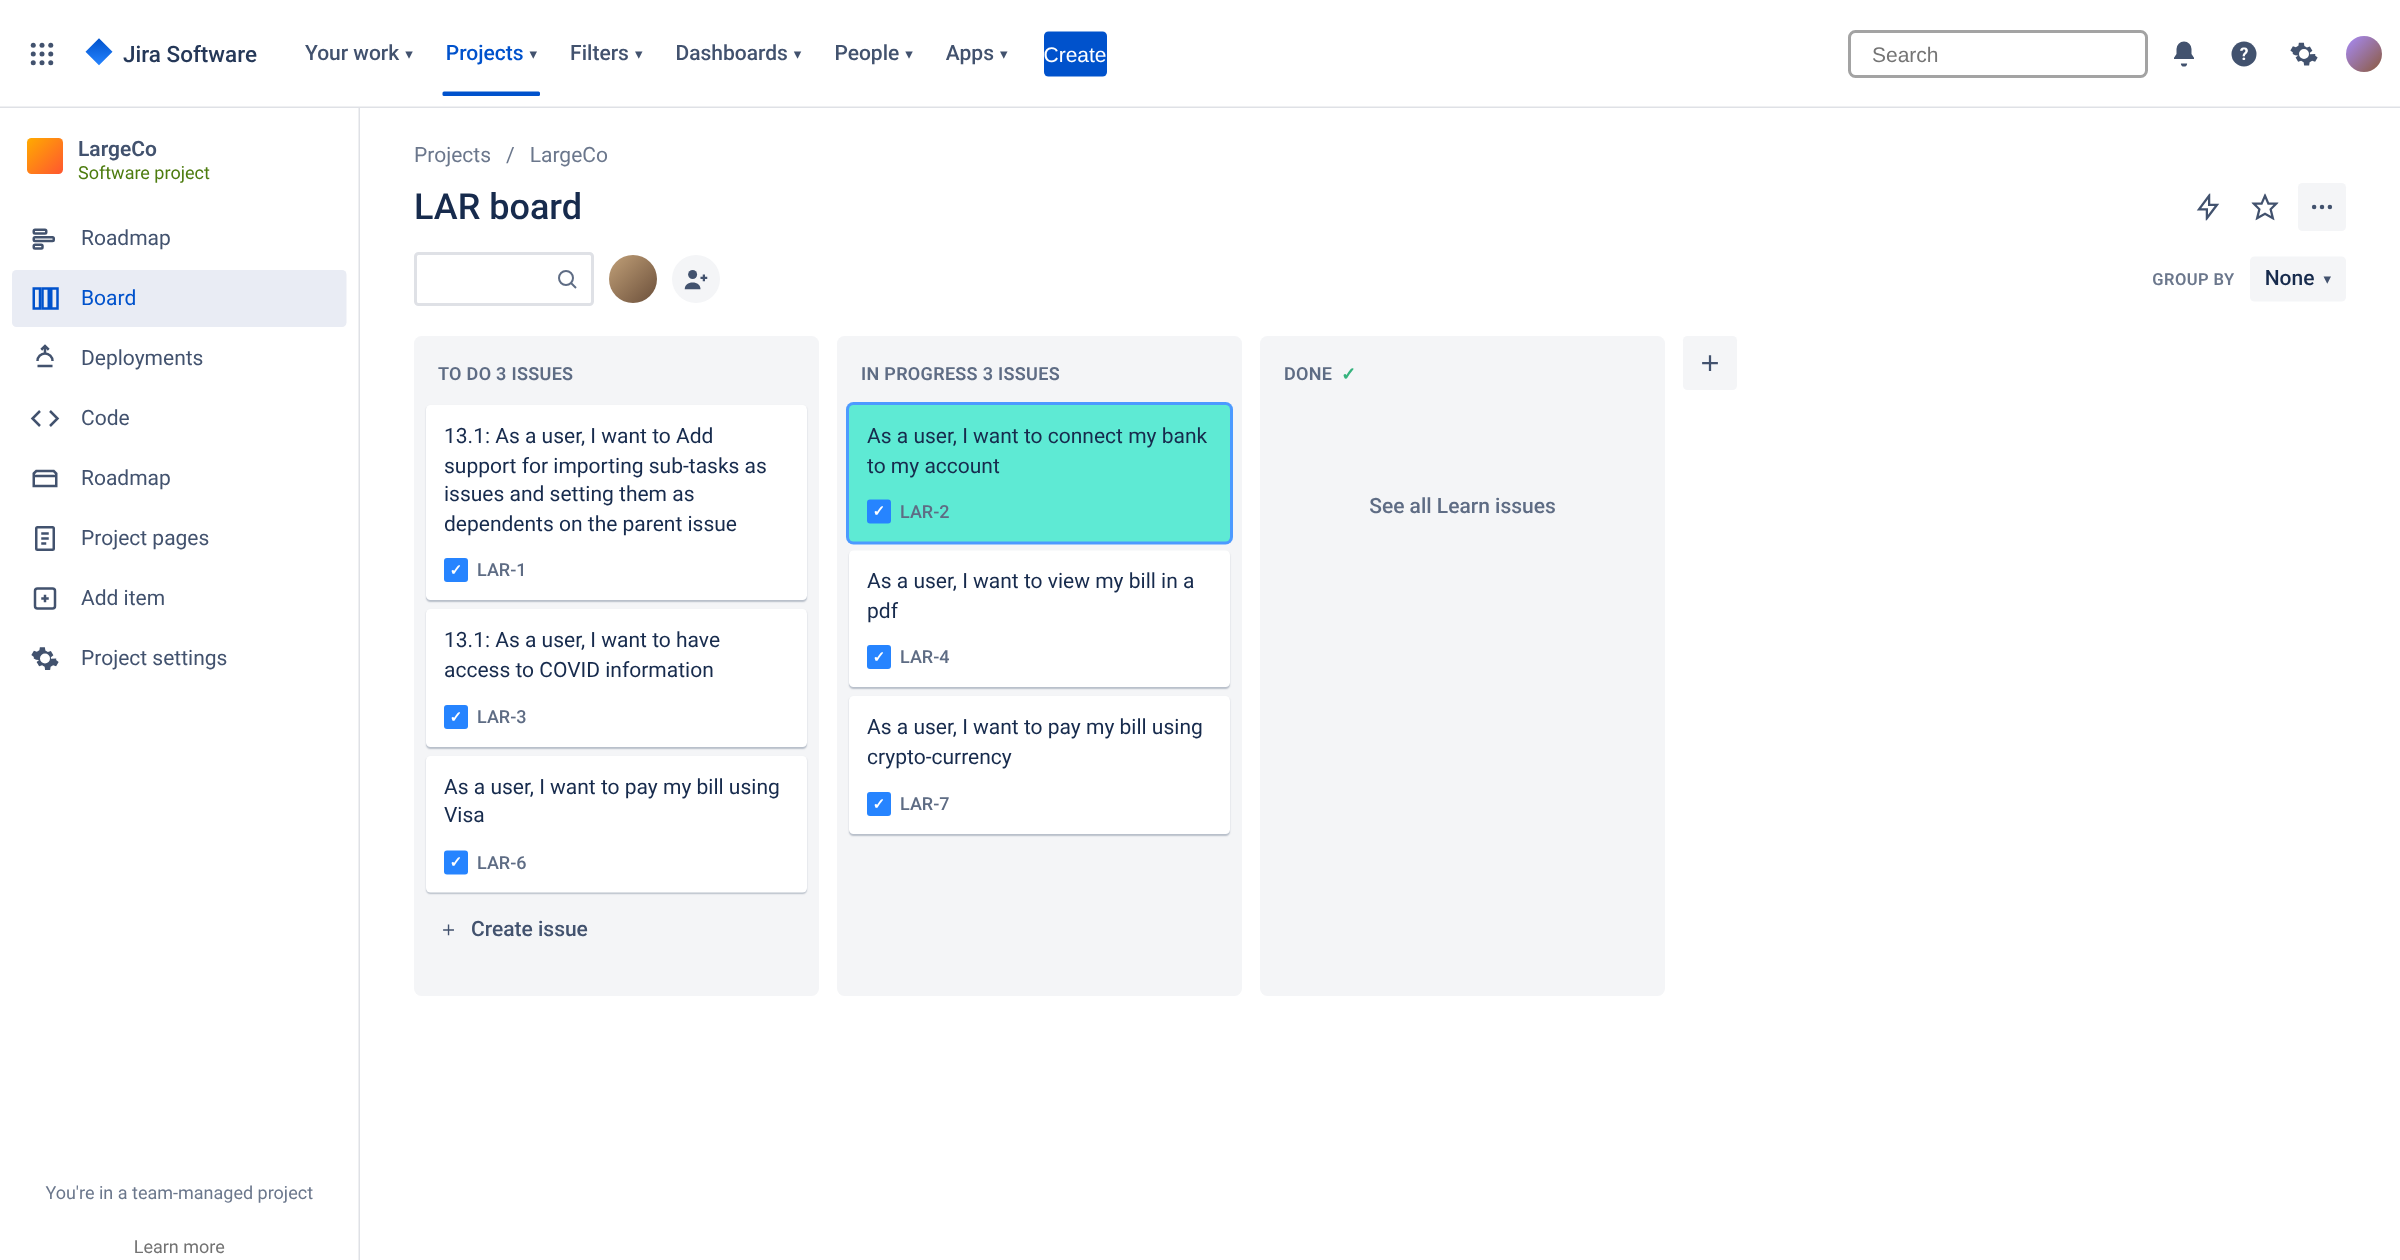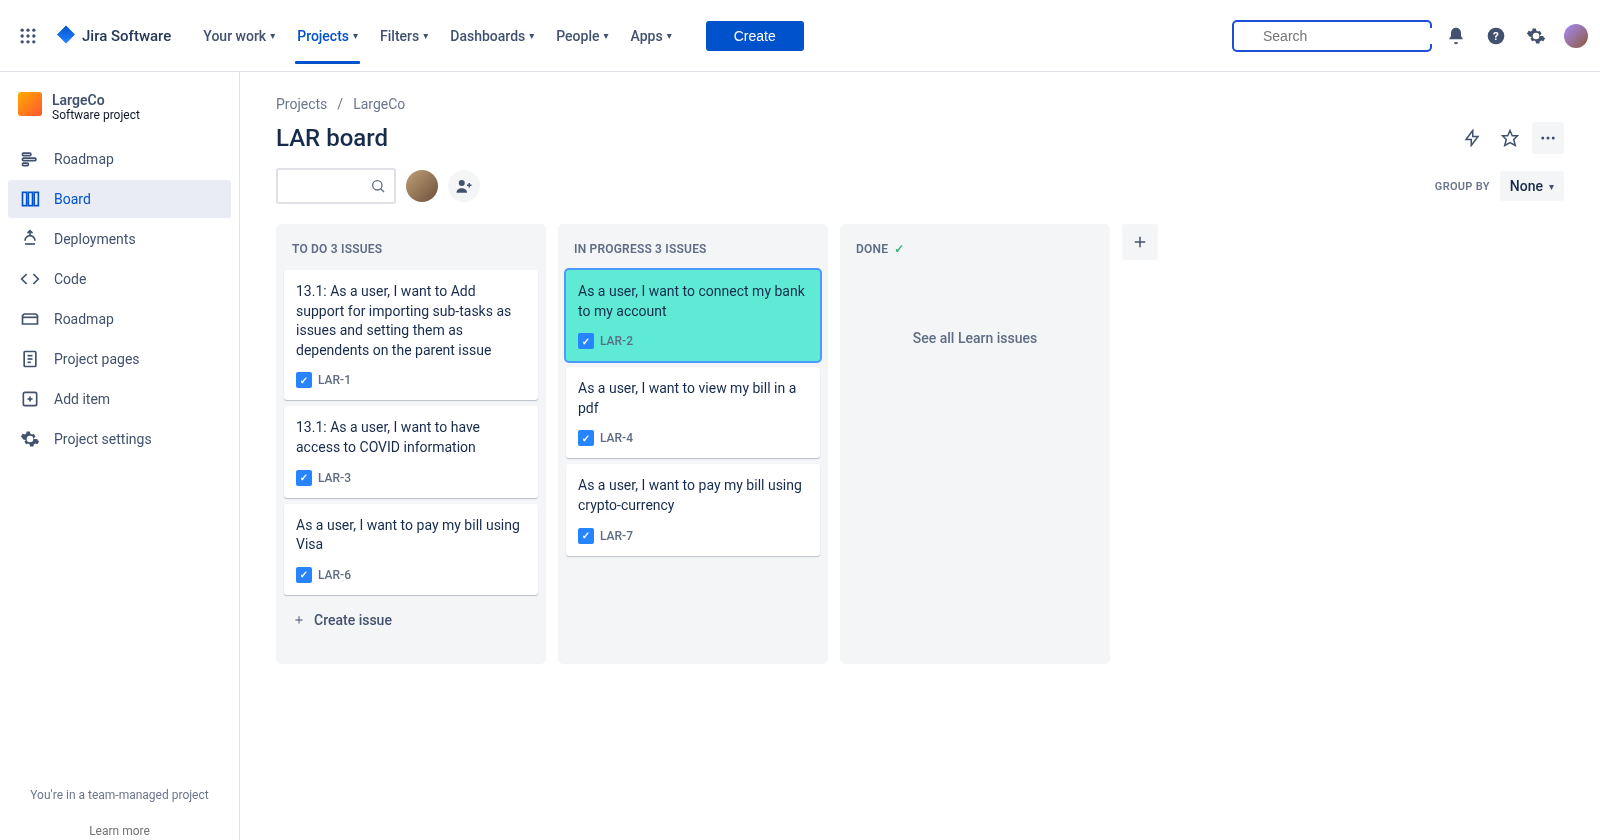--- a/index.html
+++ b/index.html
@@ -7,32 +7,32 @@
 .top-nav { height: 72px; border-bottom: 1px solid #dfe1e6; display: flex; align-items: center; padding: 0 12px; gap: 4px; justify-content: center; }
 .app-switcher { width: 32px; height: 32px; display: flex; align-items: center; justify-content: center; cursor: pointer; border-radius: 3px; }
 .logo { display: flex; align-items: center; gap: 4px; padding: 0 6px; font-weight: 600; color: #253858; }
 .logo svg { width: 24px; height: 24px; }
 .logo-text { font-size: 15px; font-weight: 500; }
 .nav-items { display: flex; gap: 2px; margin-left: 12px; }
 .nav-item { padding: 6px 10px; cursor: pointer; border-radius: 3px; display: flex; align-items: center; gap: 4px; color: #42526e; font-weight: 500; }
 .nav-item.active { color: #0052cc; position: relative; }
 .nav-item.active::after { content: ""; position: absolute; left: 8px; right: 8px; bottom: -14px; height: 3px; background: #0052cc; border-radius: 1px; }
 .chev { font-size: 10px; color: #42526e; }
-.create-btn { background: #0052cc; color: #fff; border: none; border-radius: 3px; padding: 7px 28px; font-weight: 500; cursor: pointer; margin-left: 20px; font-size: 14px; }
+.create-btn { background: #0052cc; color: #fff; border: none; border-radius: 3px; padding: 7px 0; font-weight: 500; cursor: pointer; margin-left: 10px; font-size: 14px; }
 .spacer { flex: 1; }
-.search-box { width: 200px; height: 32px; border: 2px solid #1d4ed8; border-radius: 5px; display: flex; align-items: center; padding: 0 23px; gap: 6px; }
+.search-box { width: 200px; height: 32px; border: 2px solid #a3a3a3; border-radius: 5px; display: flex; align-items: center; padding: 0 8px; gap: 6px; }
 .search-box input { border: none; outline: none; flex: 1; font-size: 14px; }
 .nav-icon { width: 32px; height: 32px; display: flex; align-items: center; justify-content: center; cursor: pointer; border-radius: 50%; margin-left: 4px; color: #42526e; }
 .avatar { width: 24px; height: 24px; border-radius: 50%; background: linear-gradient(135deg, #a78bfa, #8b5a3c); margin-left: 8px; cursor: pointer; }
 .layout { display: flex; height: calc(100vh - 56px); }
 .sidebar { width: 240px; border-right: 1px solid #dfe1e6; padding: 20px 8px 8px 8px; display: flex; flex-direction: column; }
 .project-header { display: flex; gap: 10px; padding: 0 10px 18px 10px; }
 .project-icon { width: 24px; height: 24px; border-radius: 3px; background: linear-gradient(135deg, #ffab00, #ff5630); flex-shrink: 0; }
 .project-name { font-weight: 600; font-size: 14px; color: #42526e; }
-.project-type { font-size: 12px; color: #0f172a; }
+.project-type { font-size: 12px; color: #4d7c0f; }
 .side-items { display: flex; flex-direction: column; gap: 2px; }
 .side-item { display: flex; align-items: center; gap: 14px; padding: 9px 12px; border-radius: 3px; cursor: pointer; color: #42526e; }
 .side-item.active { background: #e9ecf4; color: #0052cc; }
 .side-item.active .side-icon { color: #0052cc; }
 .side-icon { width: 20px; height: 20px; display: flex; align-items: center; justify-content: center; color: #42526e; }
 .sidebar-footer { margin-top: auto; text-align: center; font-size: 12px; color: #6b778c; padding: 10px; }
 .sidebar-footer a { color: #737373; text-decoration: none; display: block; margin-top: 22px; }
 .main { flex: 1; padding: 24px 36px; overflow: auto; }
 .breadcrumb { display: flex; gap: 10px; font-size: 14px; color: #6b778c; margin-bottom: 10px; }
 .breadcrumb span.sep { color: #6b778c; }

